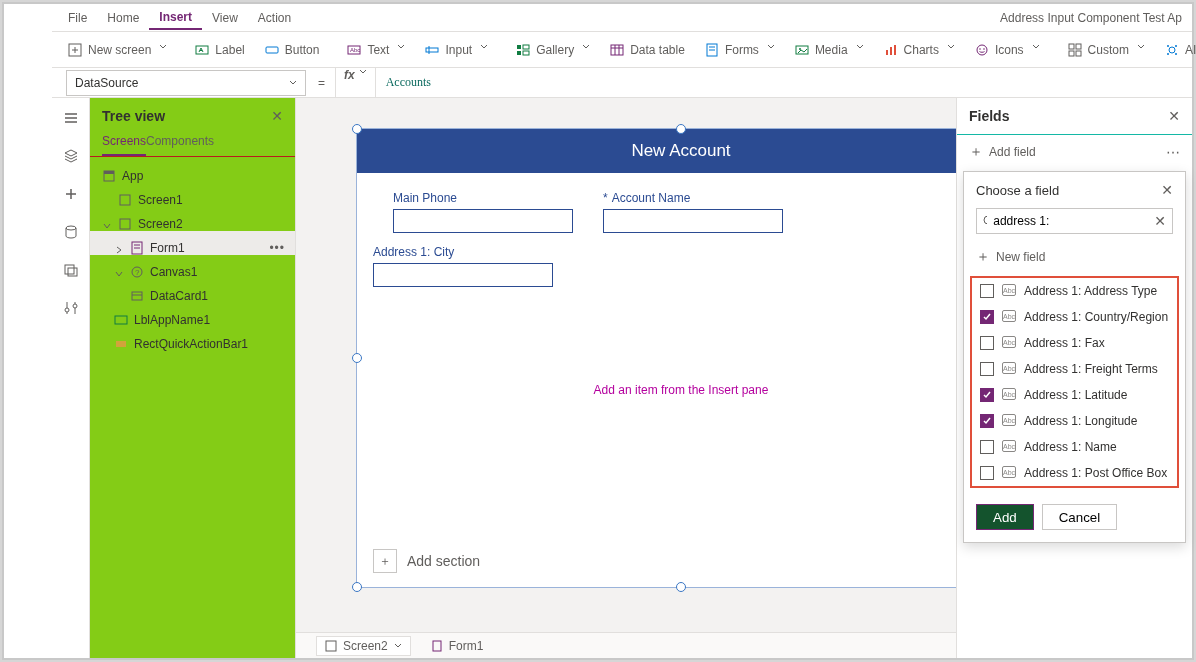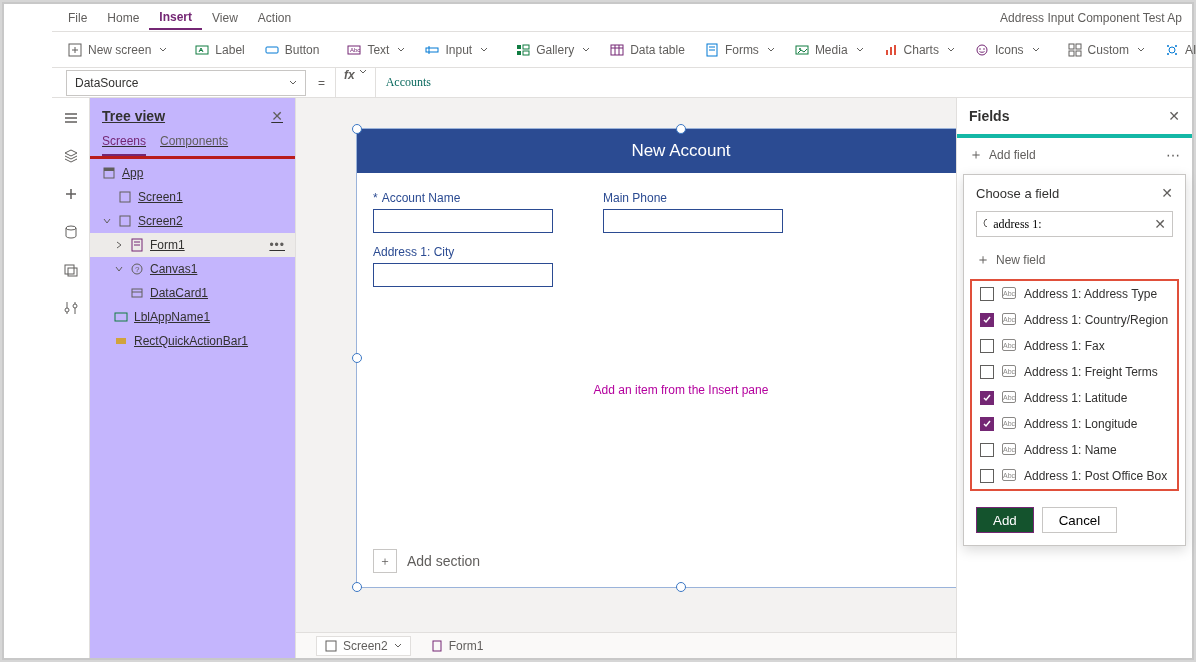--- a/index.html
+++ b/index.html
@@ -8,48 +8,48 @@
 
   
   .menubar { height: 28px; display: flex; align-items: center; padding: 0 6px; border-bottom: 1px solid #e1dfdd; }
   .menubar .menu-item { padding: 4px 10px; color: #605e5c; cursor: pointer; }
   .menubar .menu-item.active { color: #742774; border-bottom: 2px solid #742774; font-weight: 600; }
   .menubar .spacer { flex: 1; }
   .menubar .app-title { color: #605e5c; padding-right: 4px; }
 
   
   .ribbon { height: 36px; display: flex; align-items: center; gap: 0; border-bottom: 1px solid #e1dfdd; padding: 0 6px; }
-  .ribbon .rbtn { display: flex; align-items: center; gap: 6px; padding: 4px 10px; color: #605e5c; cursor: pointer; white-space: nowrap; }
+  .ribbon .rbtn { display: flex; gap: 6px; padding: 4px 10px; color: #605e5c; cursor: pointer; white-space: nowrap; }
   .ribbon .rbtn svg { flex-shrink: 0; }
   .ribbon .sep { width: 1px; height: 22px; background: #e1dfdd; margin: 0 4px; }
   .chev { margin-left: 2px; }
 
   
   .formula-bar { height: 30px; display: flex; align-items: center; border-bottom: 1px solid #e1dfdd; background: #fff; }
   .prop-select { width: 240px; height: 26px; margin: 0 2px 0 14px; border: 1px solid #c8c6c4; display: flex; align-items: center; padding: 0 8px; color: #323130; justify-content: space-between; }
   .eq { padding: 0 10px; color: #605e5c; }
   .fx { display: flex; gap: 4px; padding: 0 8px; color: #605e5c; border-left: 1px solid #e1dfdd; border-right: 1px solid #e1dfdd; height: 100%; font-style: italic;}
   .formula-input { flex: 1; padding: 0 10px; color: #0b6a5f; height: 100%; display: flex; align-items: center; font-family: Liberation Serif, serif; }
 
   
   .main { flex: 1; display: flex; min-height: 0; }
 
   .left-rail { width: 38px; border-right: 1px solid #e1dfdd; display: flex; flex-direction: column; align-items: center; padding-top: 6px; gap: 10px; color: #605e5c; }
   .left-rail .rail-btn { width: 28px; height: 28px; display: flex; align-items: center; justify-content: center; cursor: pointer; }
 
-  .tree-panel { width: 206px; border-right: 1px solid #e1dfdd; display: flex; flex-direction: column; background: #c4b5fd; text-decoration: underline; }
+  .tree-panel { width: 206px; border-right: 1px solid #e1dfdd; display: flex; flex-direction: column; background: #84cc16; }
   .tree-header { display: flex; align-items: center; justify-content: space-between; padding: 10px 12px 4px; }
   .tree-header h3 { font-weight: 600; font-size: 14px; }
-  .tree-tabs { display: flex; gap: 14px; padding: 6px 12px 0; border-bottom: 3px solid #b91c1c; }
+  .tree-tabs { display: flex; padding: 6px 12px 0; border-bottom: 1px solid #b91c1c; }
   .tree-tabs .ttab { padding-bottom: 6px; color: #605e5c; cursor: pointer; }
   .tree-tabs .ttab.active { color: #742774; border-bottom: 2px solid #742774; }
   .tree-search { margin: 10px 12px; border: 1px solid #c8c6c4; height: 26px; display: flex; align-items: center; padding: 0 6px; gap: 6px; color: #605e5c; }
   .tree-search input { border: none; outline: none; flex: 1; font-size: 12px; }
   .tree-list { flex: 1; overflow: auto; padding: 2px 0; }
-  .tree-row { display: flex; align-items: center; gap: 6px; height: 24px; padding: 0 4px 0 12px; cursor: pointer; color: #323130; }
+  .tree-row { display: flex; align-items: flex-end; gap: 6px; height: 24px; padding: 0 4px 0 12px; cursor: pointer; color: #323130; }
   .tree-row.indent1 { padding-left: 24px; }
   .tree-row.indent2 { padding-left: 40px; }
   .tree-row.selected { background: #edebe9; }
   .tree-row .more { margin-left: auto; color: #605e5c; letter-spacing: 1px; padding-right: 6px; }
   .t-icon { width: 14px; height: 14px; display: inline-flex; align-items: center; justify-content: center; }
   .t-icon.purple { color: #742774; }
 
   .canvas-area { flex: 1; background: #fff; position: relative; display: flex; flex-direction: column; }
   .canvas-wrap { flex: 1; background: #f3f2f1; position: relative; overflow: hidden; }
 
@@ -65,29 +65,29 @@
   .sel-handle { width: 10px; height: 10px; border: 1px solid #3b77c4; background: #fff; border-radius: 50%; position: absolute; }
 
   .add-section { position: absolute; bottom: 14px; left: 16px; display: flex; align-items: center; gap: 10px; color: #605e5c; }
   .add-section .plus { width: 24px; height: 24px; border: 1px solid #c8c6c4; display: flex; align-items: center; justify-content: center; }
 
   .bottom-tabs { height: 26px; background: #faf9f8; border-top: 1px solid #e1dfdd; display: flex; align-items: center; gap: 12px; padding-left: 20px; color: #605e5c; }
   .bottom-tabs .btab { display: flex; align-items: center; gap: 6px; padding: 2px 8px; border: 1px solid #e1dfdd; background: #fff; cursor: pointer; }
 
   
   .fields-panel { width: 236px; border-left: 1px solid #e1dfdd; background: #fff; display: flex; flex-direction: column; }
-  .fp-head { display: flex; align-items: center; justify-content: space-between; padding: 10px 12px; border-bottom: 4px solid #14b8a6; }
+  .fp-head { display: flex; align-items: center; justify-content: space-between; padding: 10px 12px; border-bottom: 1px solid #14b8a6; }
   .fp-head h3 { font-weight: 600; font-size: 14px; }
   .fp-addrow { display: flex; align-items: center; justify-content: space-between; padding: 8px 12px; color: #605e5c; }
   .fp-addrow .addf { display: flex; align-items: center; gap: 6px; cursor: pointer; }
 
   .choose-pop { border: 1px solid #c8c6c4; margin: 2px 6px 6px; background: #fff; box-shadow: 0 4px 12px rgba(0,0,0,.15); display: flex; flex-direction: column; }
   .choose-head { display: flex; align-items: center; justify-content: space-between; padding: 10px 12px; }
   .choose-search { margin: 0 12px 8px; border: 1px solid #c8c6c4; height: 26px; display: flex; align-items: center; padding: 0 6px; gap: 6px; }
-  .choose-search input { border: none; outline: none; flex: 1; font-size: 12px; font-family: Liberation Serif, serif; }
+  .choose-search input { border: none; outline: none; flex: 1; font-size: 12px; }
   .choose-new { display: flex; align-items: center; gap: 6px; padding: 6px 12px; color: #605e5c; cursor: pointer; }
   .field-list { border: 2px solid #e04f3a; margin: 4px 6px 8px; max-height: 244px; overflow: hidden; }
   .frow { display: flex; align-items: flex-start; gap: 8px; padding: 6px 8px; }
   .frow .cb { width: 14px; height: 14px; border: 1px solid #605e5c; display: inline-flex; align-items: center; justify-content: center; }
   .frow .cb.checked { background: #742774; border-color: #742774; color: #fff; }
   .frow .ft-icon { width: 14px; height: 12px; border: 1px solid #8a8886; border-radius: 2px; font-size: 7px; display:inline-flex; align-items:center; justify-content:center; color:#8a8886;}
   .choose-actions { display: flex; gap: 8px; padding: 8px 12px 12px; }
   .btn { height: 26px; padding: 0 16px; border: 1px solid #c8c6c4; background: #fff; cursor: pointer; }
   .btn.primary { background: #14532d; color: #fff; border-color: #742774; }
 
@@ -409,26 +409,26 @@
           <div class="sel-handle" style="bottom:-5px;left:-5px"></div>
           <div class="sel-handle" style="bottom:-5px;right:-5px"></div>
           <div class="sel-handle" style="top:-5px;left:calc(50% - 5px)"></div>
           <div class="sel-handle" style="bottom:-5px;left:calc(50% - 5px)"></div>
           <div class="sel-handle" style="left:-5px;top:calc(50% - 5px)"></div>
           <div class="sel-handle" style="right:-5px;top:calc(50% - 5px)"></div>
 
           <div class="fc-header">New Account</div>
           <div class="fc-body">
             <div class="field-row">
+              <div class="field" style="margin-left:20px">
+                <label>Main Phone</label>
+                <input style="">
+              </div>
               <div class="field">
                 <label><span class="req">*</span><span>Account Name</span></label>
-                <input style="">
-              </div>
-              <div class="field" style="margin-left:20px">
-                <label>Main Phone</label>
                 <input style="">
               </div>
             </div>
             <div class="field-row">
               <div class="field">
                 <label>Address 1: City</label>
                 <input style="">
               </div>
             </div>
             <div class="hint">Add an item from the Insert pane</div>

